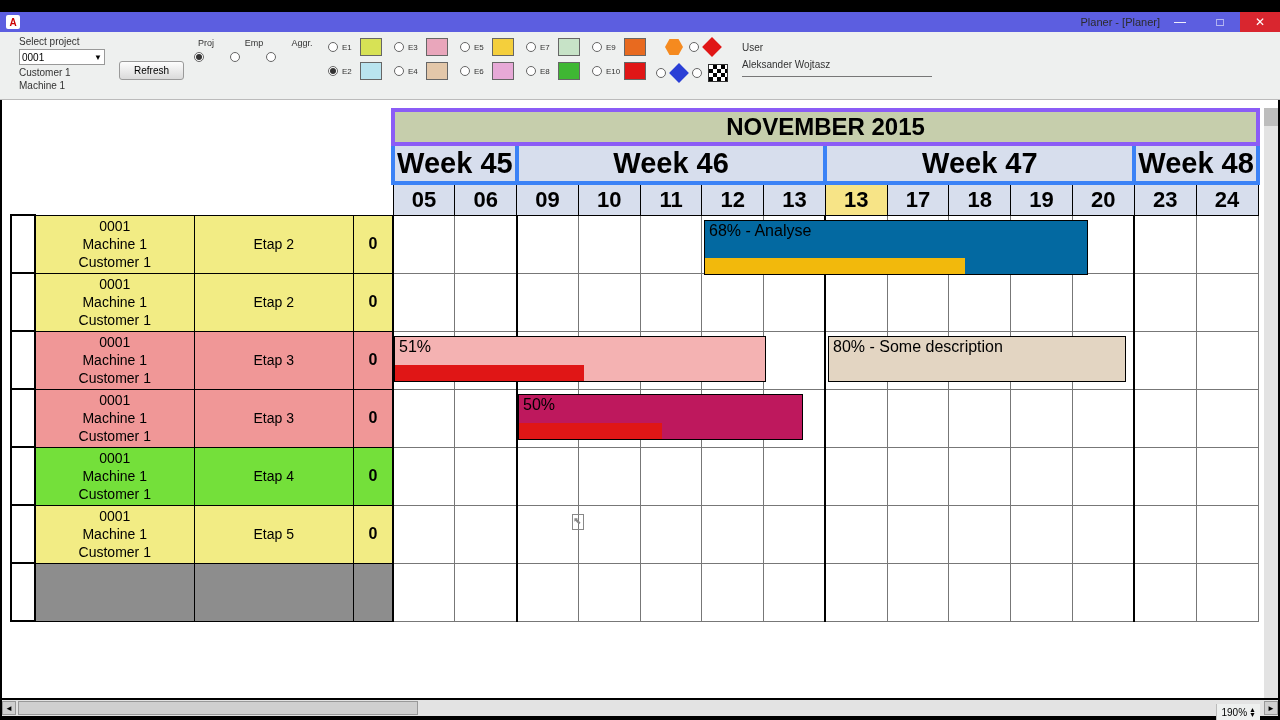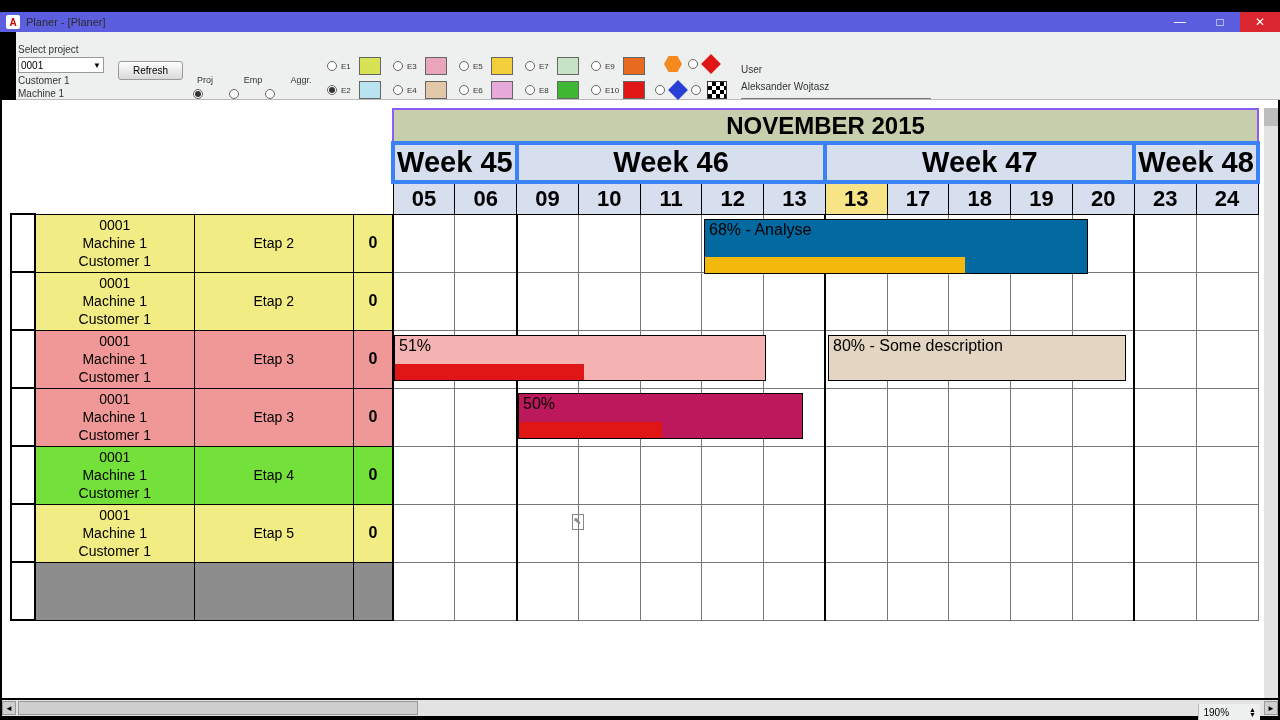--- a/index.html
+++ b/index.html
@@ -5,29 +5,29 @@
   * { box-sizing: border-box; }
   html,body { margin:0; padding:0; font-family: Arial, sans-serif; font-size:12px; }
   body { background:#000; }
   .app { width:1280px; height:720px; margin:0 auto; position:relative; background:#000; }
   
   .titlebar { position:absolute; left:0; right:0; top:12px; height:20px;
               background:#5c5ee0; color:#fff; display:flex; align-items:center; }
   .titlebar .appicon { width:14px; height:14px; background:#fff; color:#c00;
        font-weight:bold; font-size:10px; display:flex; align-items:center;
        justify-content:center; margin:0 6px; border-radius:2px; }
-  .titlebar .title { flex:1; text-align:left; color:#2b2b2b; font-size:11px; }
+  .titlebar .title { flex:1; text-align:right; color:#2b2b2b; font-size:11px; }
   .titlebar .winbtns { display:flex; }
   .titlebar .winbtn { width:40px; height:20px; display:flex; align-items:center;
        justify-content:center; color:#fff; font-size:12px; }
   .titlebar .winbtn.close { background:#d9262f; }
   
-  .toolbar { position:absolute; left:16px; right:0; top:32px; height:68px;
+  .toolbar { position:absolute; left:0; right:0; top:32px; height:68px;
              background:#eef0ef; border-bottom:1px solid #bbb; display:flex;
-             align-items:flex-end; padding:4px 6px 0 2px; }
+             align-items:flex-start; padding:4px 6px 0 19px; }
   .tb-group { display:flex; flex-direction:column; gap:2px; margin-right:8px; }
   .tb-label { font-size:10px; color:#333; }
   .tb-select { width:86px; height:16px; border:1px solid #999; background:#fff;
                display:flex; align-items:center; justify-content:space-between;
                padding:0 2px; font-size:10px; }
   .tb-select .arrow { font-size:8px; }
   .tb-plain { font-size:10px; color:#333; }
   .refresh-btn { background:linear-gradient(#fdfdfd,#dadada); border:1px solid #9a9a9a;
                  border-radius:3px; padding:3px 14px; font-size:10px; cursor:pointer;
                  margin:6px 10px 0 6px; align-self:center; }
@@ -58,28 +58,28 @@
   .vscroll { position:absolute; right:0; top:8px; bottom:0; width:14px; background:#e3e3e3;}
   .vscroll .thumb{ position:absolute; top:0; width:100%; height:18px; background:#bdbdbd;}
   .hscroll { position:absolute; left:0; right:0; bottom:0; height:16px;
              background:#e3e3e3; display:flex; align-items:center;}
   .hscroll .btn { width:14px; height:14px; background:#cfcfcf; border:1px solid #999;
                   font-size:8px; display:flex; align-items:center; justify-content:center;}
   .hscroll .track { flex:1; height:14px; position:relative; margin:0 2px;}
   .hscroll .thumb { position:absolute; left:0; top:0; height:14px; width:400px;
                     background:#cfcfcf; border:1px solid #999;}
   .zoom { position:absolute; right:20px; bottom:0; height:16px; font-size:10px;
-          display:flex; align-items:center; gap:20px; background:#eef0ef;
+          display:flex; align-items:center; gap:2px; background:#eef0ef;
           padding:0 4px; border-left:1px solid #bbb;}
   .zoom .up,.zoom .dn{ font-size:7px; line-height:5px;}
   
   .gantt { position:absolute; left:8px; top:8px; right:18px; }
   table { border-collapse:collapse; }
   .hdr-month { background:#c6ceac; text-align:center; font-size:24px; font-weight:bold;
-               border:2px solid #8b5cf6; height:34px; }
+               border:4px solid #8b5cf6; height:34px; }
   .hdr-week  { background:#d7deed; text-align:center; font-size:29px; font-weight:bold;
                border:4px solid #3b82f6; height:30px; }
   .hdr-day   { background:#d7deed; text-align:center; font-size:22px; font-weight:bold;
                border:1px solid #000; height:32px; width:62px;}
   .hdr-day.today { background:#f7e487; }
   .left-blank { background:#fff; border:none; }
   .handle { width:24px; border:2px solid #000; background:#fff; }
   .info   { width:160px; text-align:center; border:1px solid #000; font-size:14px;
             line-height:18px; padding:1px 2px;}
   .stage  { width:160px; text-align:center; border:1px solid #000; font-size:14px;}

